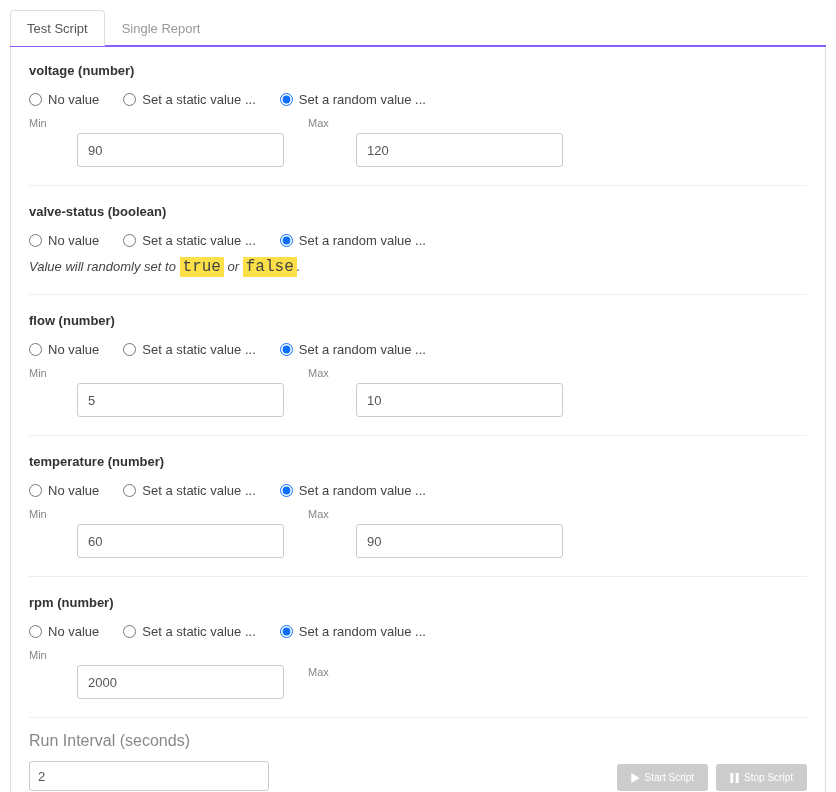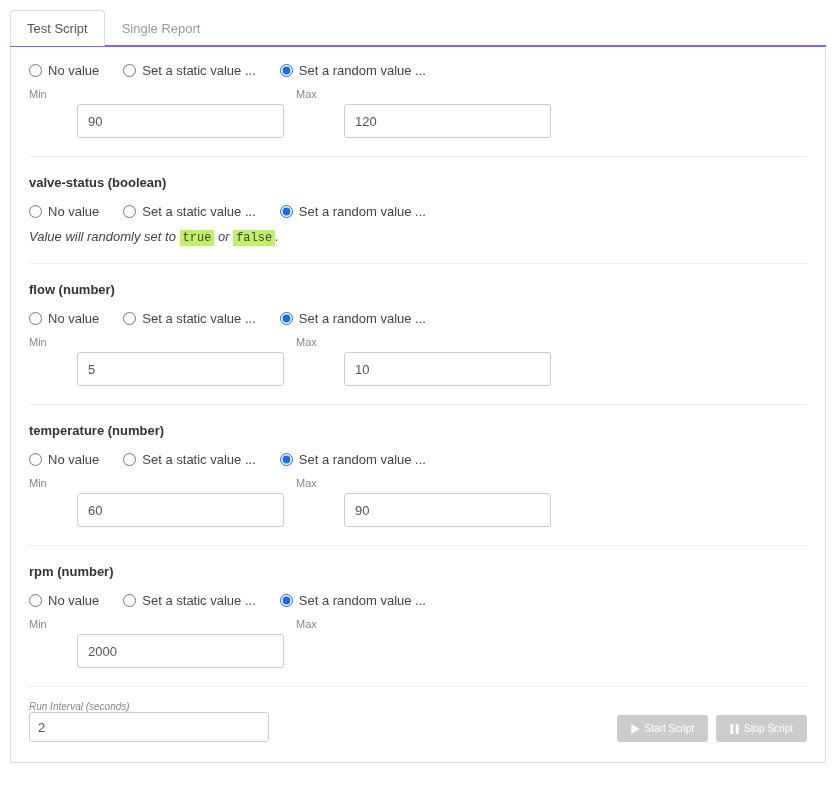--- a/index.html
+++ b/index.html
@@ -64,21 +64,22 @@
     cursor: pointer;
   }
   input[type="radio"] {
     margin: 0;
     width: 13px;
     height: 13px;
     accent-color: #0d6efd;
   }
   .minmax {
     display: flex;
-    gap: 12px;
+    gap: 24px;
+    align-items: center;
   }
   .field {
     display: flex;
     flex-direction: column;
     width: 255px;
   }
   .field label {
     font-size: 11px;
     color: #888;
     margin-bottom: 4px;
@@ -94,40 +95,39 @@
   }
   .note {
     font-style: italic;
     color: #444;
     font-size: 13px;
     margin-top: 6px;
   }
   .note code {
     font-family: "SFMono-Regular", Consolas, "Liberation Mono", Menlo, monospace;
     font-style: normal;
-    background: #bef264;
+    background: #fde047;
     padding: 1px 3px;
-    font-size: 12px;
+    font-size: 16px;
   }
   .footer {
     display: flex;
     align-items: flex-end;
     justify-content: space-between;
     margin-top: 14px;
   }
   .run-int {
     display: flex;
     flex-direction: column;
     width: 240px;
   }
   .run-int label {
-    font-size: 10px;
+    font-size: 16px;
     color: #888;
-    margin-bottom: 0;
-    font-style: italic;
+    margin-bottom: 11px;
   }
   .run-int input {
     height: 30px;
     border: 1px solid #ccc;
     border-radius: 3px;
     padding: 0 8px;
     font-size: 13px;
     color: #555;
   }
   .buttons {
@@ -152,20 +152,21 @@
 <body>
 
 <div class="tabs">
   <div class="tab active">Test Script</div>
   <div class="tab">Single Report</div>
 </div>
 
 <div class="panel">
   <div id="sections">
       <div class="section">
+        <div class="sec-title">voltage (number)</div>
         <div class="radio-row">
           <label class="radio-opt">
             <input type="radio" name="r0" style="">
             <span>No value</span>
           </label>
           <label class="radio-opt">
             <input type="radio" name="r0" style="">
             <span>Set a static value ...</span>
           </label>
           <label class="radio-opt">

